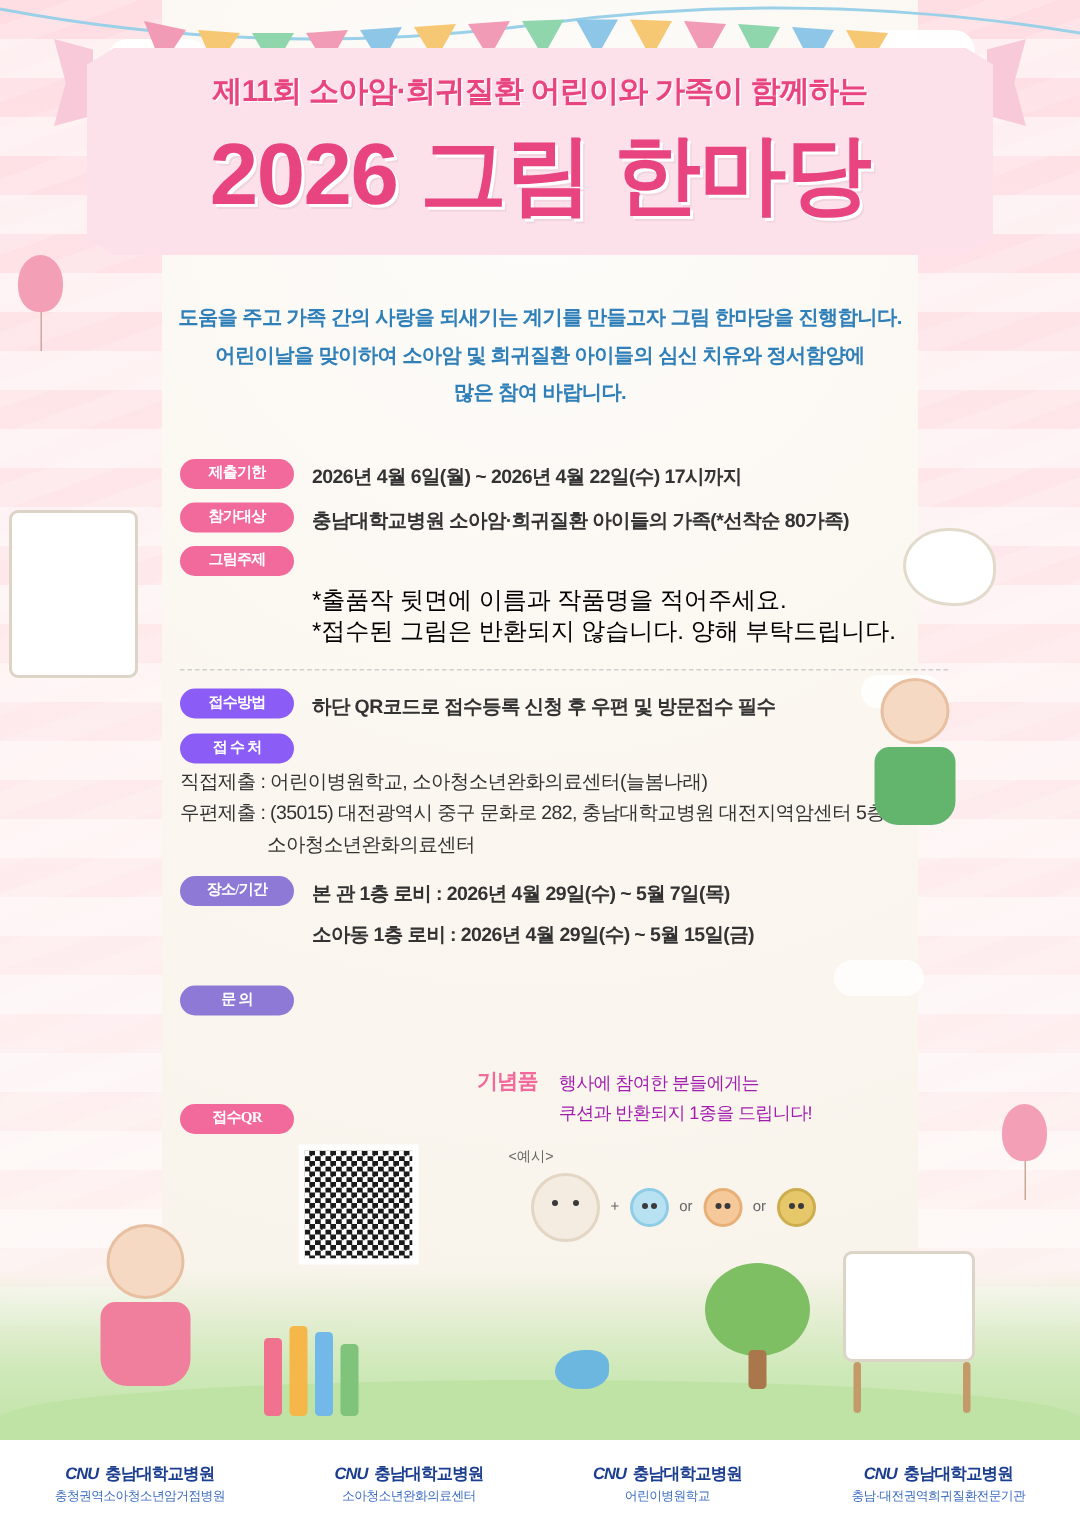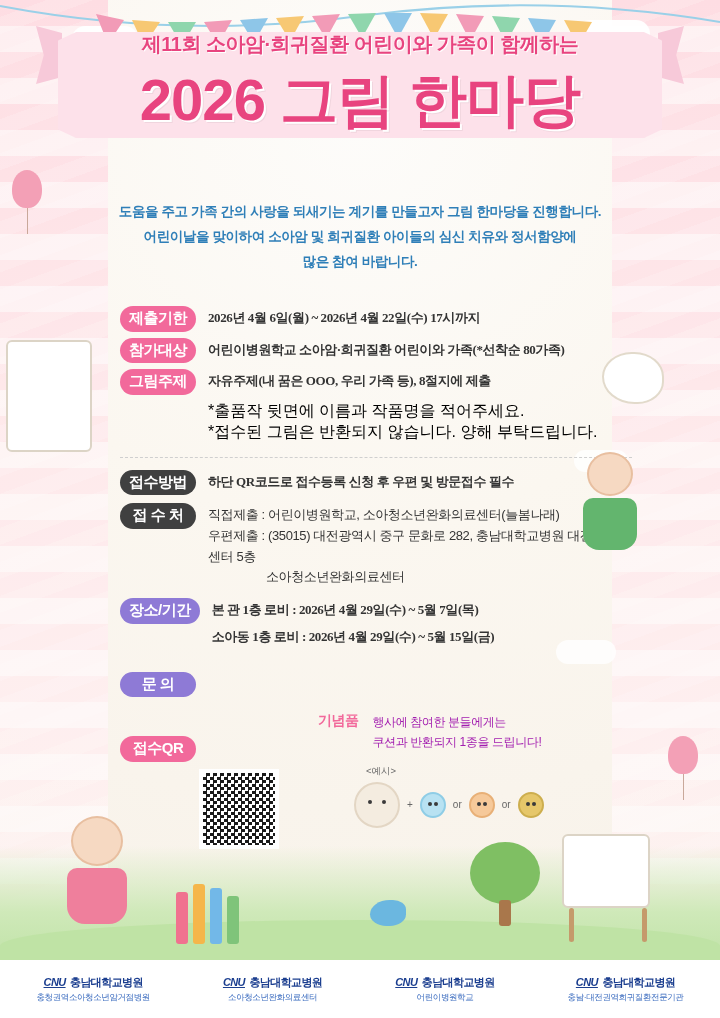--- a/index.html
+++ b/index.html
@@ -61,21 +61,21 @@
     position: absolute; left: 0; right: 0; bottom: 0; height: 58px;
     background: #ffffff;
   }
 
   
   .bunting { position: absolute; top: 0; left: 0; right: 0; height: 46px; }
   .bunting svg { display: block; }
 
   
   .banner {
-    position: absolute; top: 32px; left: 58px; right: 58px; height: 106px;
+    position: absolute; top: 32px; left: 58px; right: 58px; height: 138px;
     background: #fde1ea;
     border-radius: 6px;
     box-shadow: 0 2px 0 rgba(0,0,0,.04);
     clip-path: polygon(0% 8%, 3% 0%, 97% 0%, 100% 8%, 100% 92%, 97% 100%, 3% 100%, 0% 92%);
   }
   .banner-inner {
     position: absolute; inset: 0;
     display: flex; flex-direction: column; align-items: center; justify-content: center;
     gap: 4px;
   }
@@ -103,33 +103,34 @@
   }
 
   
   .info {
     position: absolute; left: 120px; right: 88px; top: 306px;
   }
   .row { display: flex; align-items: flex-start; margin-bottom: 6px; }
   .pill {
     flex: 0 0 auto; min-width: 76px;
     text-align: center;
-    font-size: 15px; font-weight: bold; color: #ffffff;
+    font-size: 10px; font-weight: bold; color: #ffffff;
     padding: 4px 9px 5px; border-radius: 13px;
     letter-spacing: -0.5px; line-height: 1.1;
     margin-right: 12px;
+    font-family: Liberation Serif, serif;
   }
   .pill.pink { background: #f2699b; }
-  .pill.blue { background: #404040; }
+  .pill.blue { background: #8b5cf6; }
   .pill.purple { background: #8e7ad6; }
   .row-body { flex: 1; padding-top: 2px; }
   .row-body .line {
     font-size: 13px; color: #333; line-height: 1.6; letter-spacing: -0.4px;
   }
-  .row-body .line.bold { font-weight: bold; font-family: Liberation Serif, serif; }
+  .row-body .line.bold { font-weight: bold; }
   .notes { margin: 6px 0 0 88px; }
   .divider {
     margin: 14px 0 12px 0; height: 0;
     border-top: 1px dashed #cfcfcf;
   }
   .labelcell {
     display: inline-block; min-width: 52px;
   }
 
   
@@ -173,21 +174,21 @@
   .logos {
     position: absolute; left: 0; right: 0; bottom: 6px; height: 46px;
     display: flex; justify-content: space-around; align-items: center;
   }
   .logo { text-align: center; }
   .logo .lname {
     font-size: 11px; font-weight: bold; color: #1b3e8f; letter-spacing: -0.6px;
     white-space: nowrap;
   }
   .logo .lname .cnu {
-    color: #1b3e8f; font-style: italic; margin-right: 2px; text-decoration: underline;
+    color: #1b3e8f; font-style: italic; margin-right: 2px;
   }
   .logo .lsub {
     font-size: 8.5px; color: #3a6bbf; margin-top: 2px; letter-spacing: -0.4px;
     white-space: nowrap;
   }
 
   
   .deco { position: absolute; }
   .balloon {
     width: 30px; height: 38px; border-radius: 50% 50% 45% 45%;
@@ -262,46 +263,43 @@
     <div class="row">
       <div class="pill pink">제출기한</div>
       <div class="row-body">
         <div class="line bold">2026년 4월 6일(월) ~ 2026년 4월 22일(수) 17시까지</div>
       </div>
     </div>
 
     <div class="row">
       <div class="pill pink">참가대상</div>
       <div class="row-body">
-        <div class="line bold">어린이병원학교 소아암·희귀질환 어린이와 가족(*선착순 80가족)</div>
+        <div class="line bold">충남대학교병원 소아암·희귀질환 아이들의 가족(*선착순 80가족)</div>
       </div>
     </div>
 
     <div class="row">
       <div class="pill pink">그림주제</div>
-      <div class="row-body">
-        <div class="line bold">자유주제(내 꿈은 OOO, 우리 가족 등), 8절지에 제출</div>
-      </div>
     </div>
 
     <div class="notes">
       <div class="sub">*출품작 뒷면에 이름과 작품명을 적어주세요.</div>
       <div class="sub">*접수된 그림은 반환되지 않습니다. 양해 부탁드립니다.</div>
     </div>
 
     <div class="divider"></div>
 
     <div class="row">
       <div class="pill blue">접수방법</div>
       <div class="row-body">
         <div class="line bold">하단 QR코드로 접수등록 신청 후 우편 및 방문접수 필수</div>
       </div>
     </div>
 
-    <div class="row" style="margin-top:8px;">
+    <div class="row" style="margin-top:8px;flex-direction:column;">
       <div class="pill blue">접 수 처</div>
       <div class="row-body">
         <div class="line">
           <span class="labelcell">직접제출 :</span>
           <span>어린이병원학교, 소아청소년완화의료센터(늘봄나래)</span>
         </div>
         <div class="line">
           <span class="labelcell">우편제출 :</span>
           <span>(35015) 대전광역시 중구 문화로 282, 충남대학교병원 대전지역암센터 5층</span>
         </div>
@@ -335,21 +333,21 @@
   </div>
 
   <div class="gift-block">
     <div style="display:flex; align-items:flex-start; gap:14px;">
       <div class="gift-title">기념품</div>
       <div>
         <div class="gift-text">행사에 참여한 분들에게는</div>
         <div class="gift-text">쿠션과 반환되지 1종을 드립니다!</div>
       </div>
     </div>
-    <div class="example-label" style="margin-left:48px;">&lt;예시&gt;</div>
+    <div class="example-label" style="margin-left:21px;">&lt;예시&gt;</div>
     <div class="gift-items" style="margin-left:36px;">
       <div class="mascot"></div>
       <span class="op">+</span>
       <div class="mascot small blue"></div>
       <span class="op">or</span>
       <div class="mascot small orange"></div>
       <span class="op">or</span>
       <div class="mascot small gold"></div>
     </div>
   </div>

